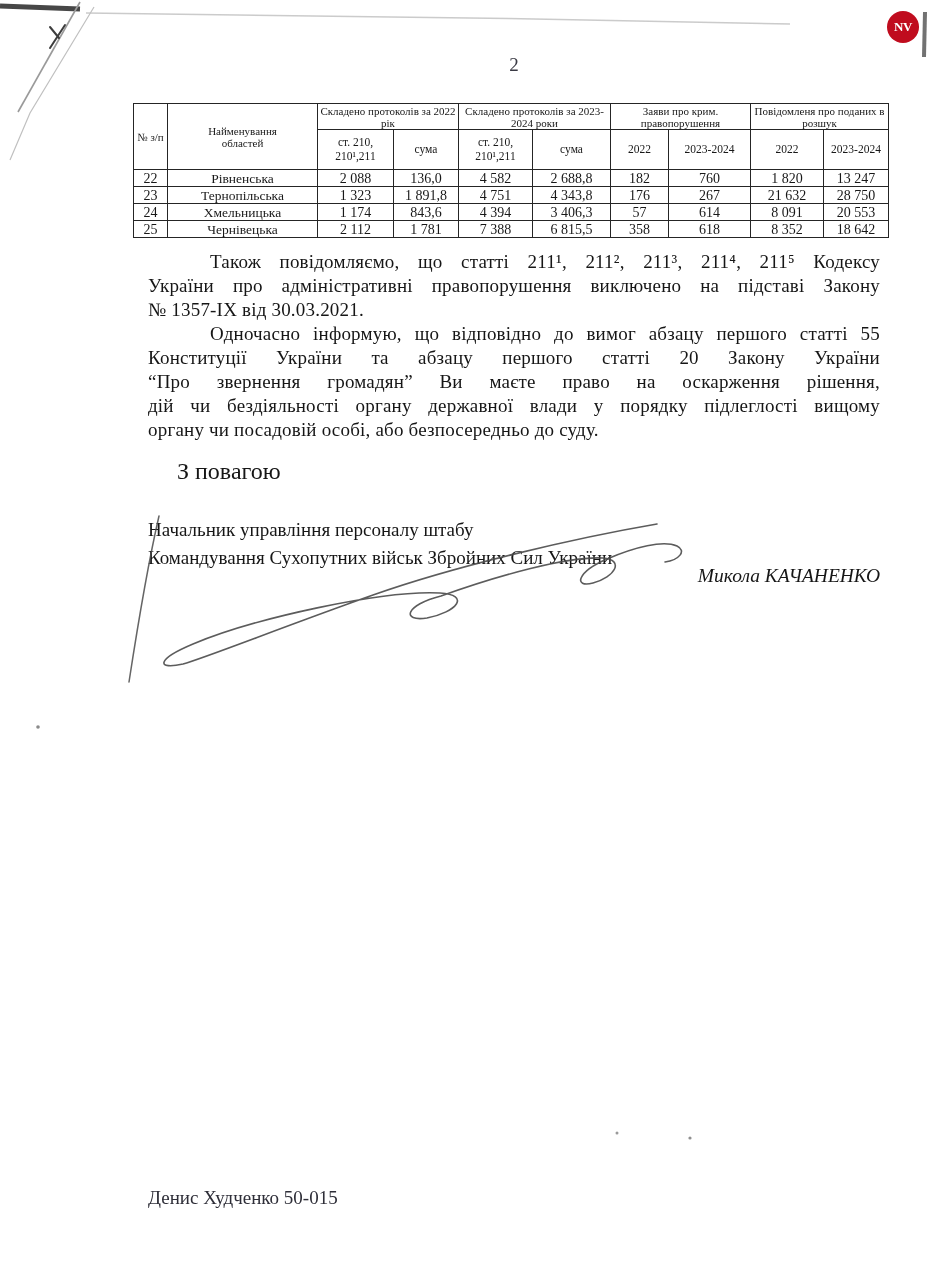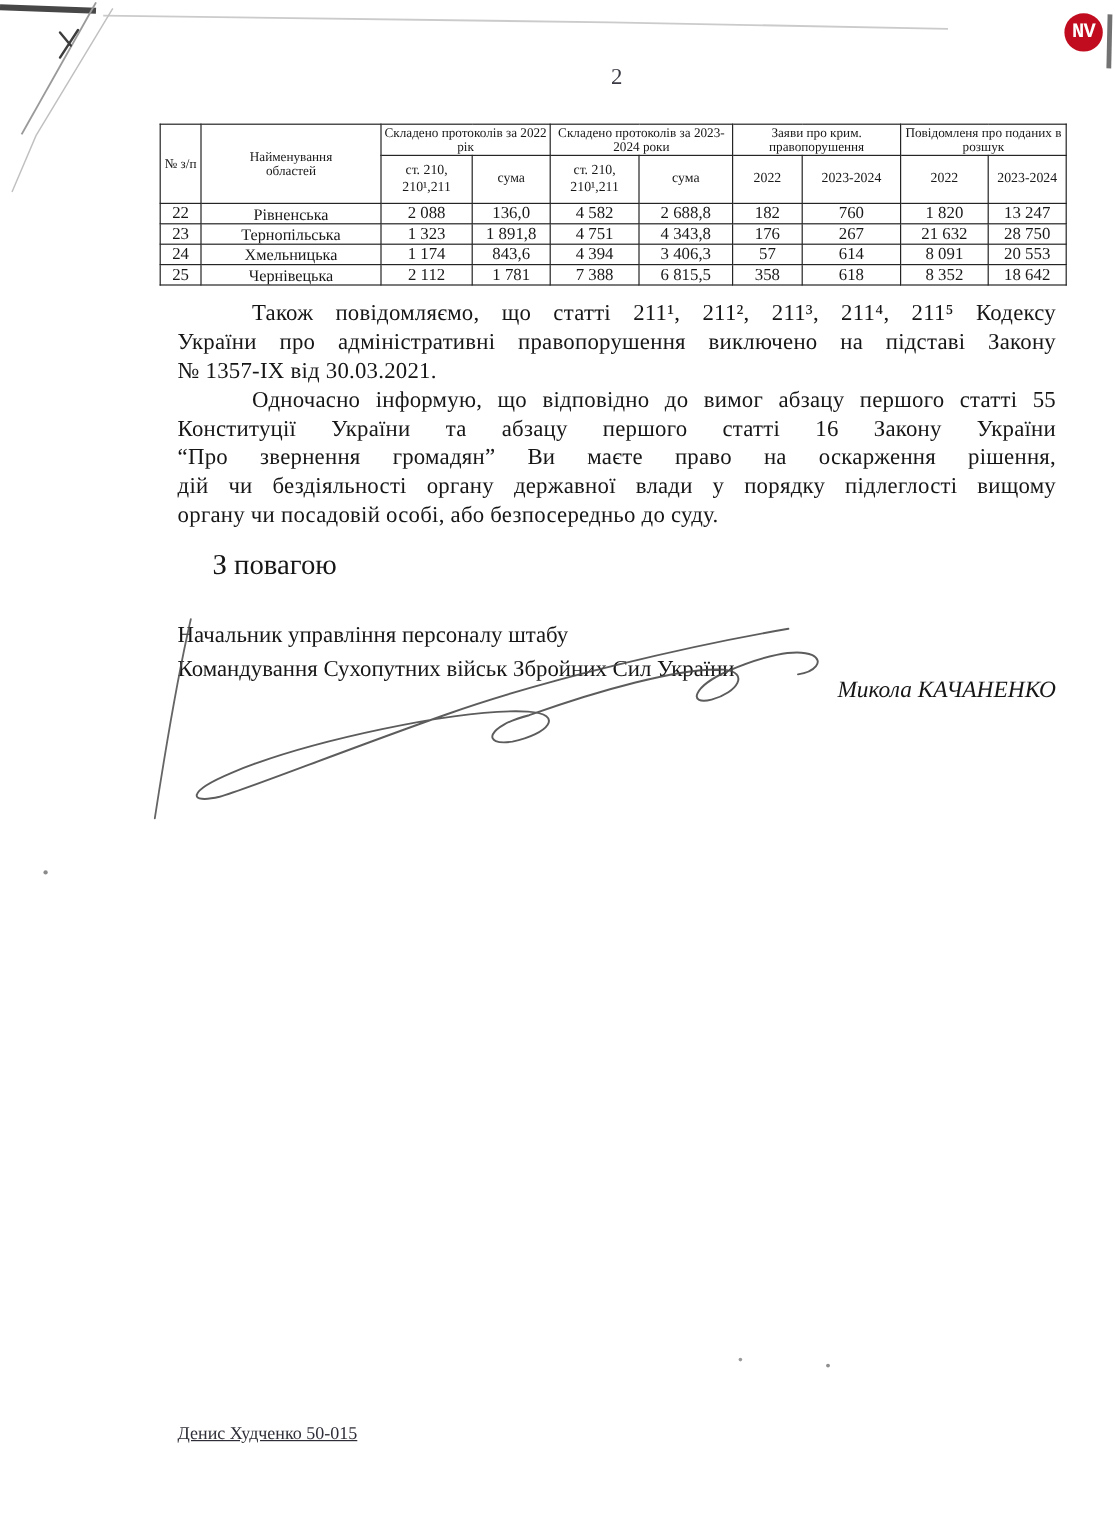--- a/index.html
+++ b/index.html
@@ -12,22 +12,22 @@
     color:#1c1c1c;
   }
   .artifacts{position:absolute;left:0;top:0;pointer-events:none;}
   
   .nv-badge{
     position:absolute;left:887px;top:11px;width:32px;height:32px;
     border-radius:50%;
     display:flex;align-items:center;justify-content:center;
   }
   .nv-badge span{
-    color:#ffffff;font-family:Liberation Mono, monospace;
-    font-weight:bold;font-size:17px;letter-spacing:-0.5px;
+    color:#ffffff;font-family:Liberation Serif, serif;
+    font-weight:bold;font-size:13px;letter-spacing:-0.5px;
   }
   
   .page-number{
     position:absolute;left:148px;top:54px;width:732px;
     text-align:center;font-size:19px;color:#3a3a44;
   }
   
   table.stats{
     position:absolute;left:133px;top:103px;width:755px;
     border-collapse:collapse;table-layout:fixed;
@@ -49,21 +49,21 @@
     position:absolute;left:148px;width:732px;height:23px;
     font-size:19px;line-height:23px;
     text-align:justify;letter-spacing:0.2px;color:#161616;
   }
   .line.jfy{text-align-last:justify;}
   .line.indent{text-indent:62px;}
   .salutation{position:absolute;left:177px;top:458px;font-size:24px;color:#161616;}
   .sig-title{position:absolute;left:148px;top:516px;font-size:19px;line-height:27.5px;color:#161616;}
   .sig-name{position:absolute;left:148px;top:565px;width:732px;text-align:right;font-size:19.5px;color:#161616;font-style:italic;}
   .signature-svg{position:absolute;left:105px;top:500px;pointer-events:none;}
-  .footer-contact{position:absolute;left:148px;top:1187px;font-size:15px;color:#2e2e38;text-decoration:underline;}
+  .footer-contact{position:absolute;left:148px;top:1187px;font-size:19px;color:#2e2e38;}
 </style>
 </head>
 <body>
 
 <div class="page">
 
   <svg class="artifacts" width="930" height="1280" viewBox="0 0 930 1280">
     <path d="M0,6 L80,9" stroke="#474747" stroke-width="5" fill="none"></path>
     <path d="M86,13 C300,15 560,19 790,24" stroke="#c2c2c2" stroke-width="1.5" fill="none" opacity="0.85"></path>
     <path d="M80,2 L18,112" stroke="#9a9a9a" stroke-width="1.6" fill="none"></path>
@@ -166,21 +166,21 @@
           <td>18 642</td>
         </tr>
       </tbody>
   </table>
 
   <div class="line jfy indent" style="top:250px">Також повідомляємо, що статті 211¹, 211², 211³, 211⁴, 211⁵ Кодексу</div>
   <div class="line jfy" style="top:274px">України про адміністративні правопорушення виключено на підставі Закону</div>
   <div class="line" style="top:298px">№ 1357-IX від 30.03.2021.</div>
 
   <div class="line jfy indent" style="top:322px">Одночасно інформую, що відповідно до вимог абзацу першого статті 55</div>
-  <div class="line jfy" style="top:346px">Конституції України та абзацу першого статті 16 Закону України</div>
+  <div class="line jfy" style="top:346px">Конституції України та абзацу першого статті 20 Закону України</div>
   <div class="line jfy" style="top:370px">“Про звернення громадян” Ви маєте право на оскарження рішення,</div>
   <div class="line jfy" style="top:394px">дій чи бездіяльності органу державної влади у порядку підлеглості вищому</div>
   <div class="line" style="top:418px">органу чи посадовій особі, або безпосередньо до суду.</div>
 
   <div class="salutation">З повагою</div>
 
   <div class="sig-title">
     <div>Начальник управління персоналу штабу</div>
     <div>Командування Сухопутних військ Збройних Сил України</div>
   </div>

